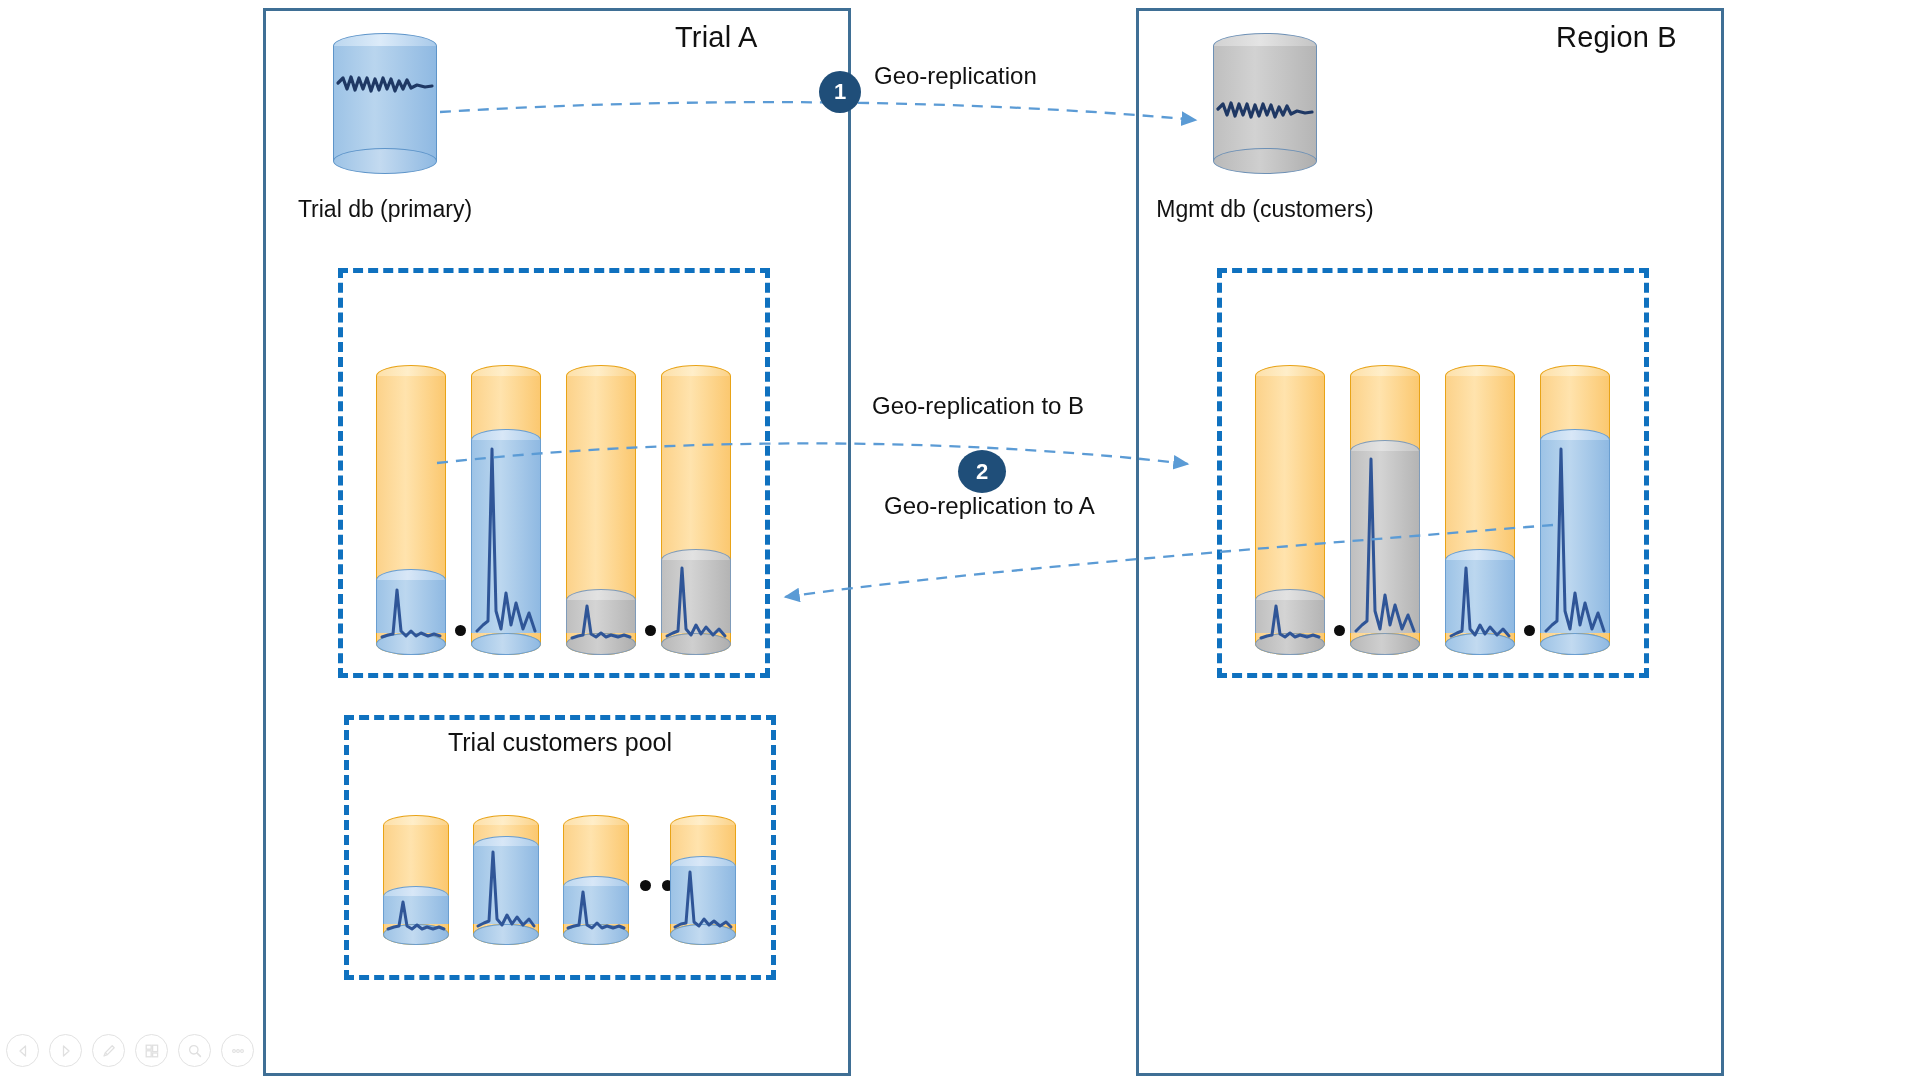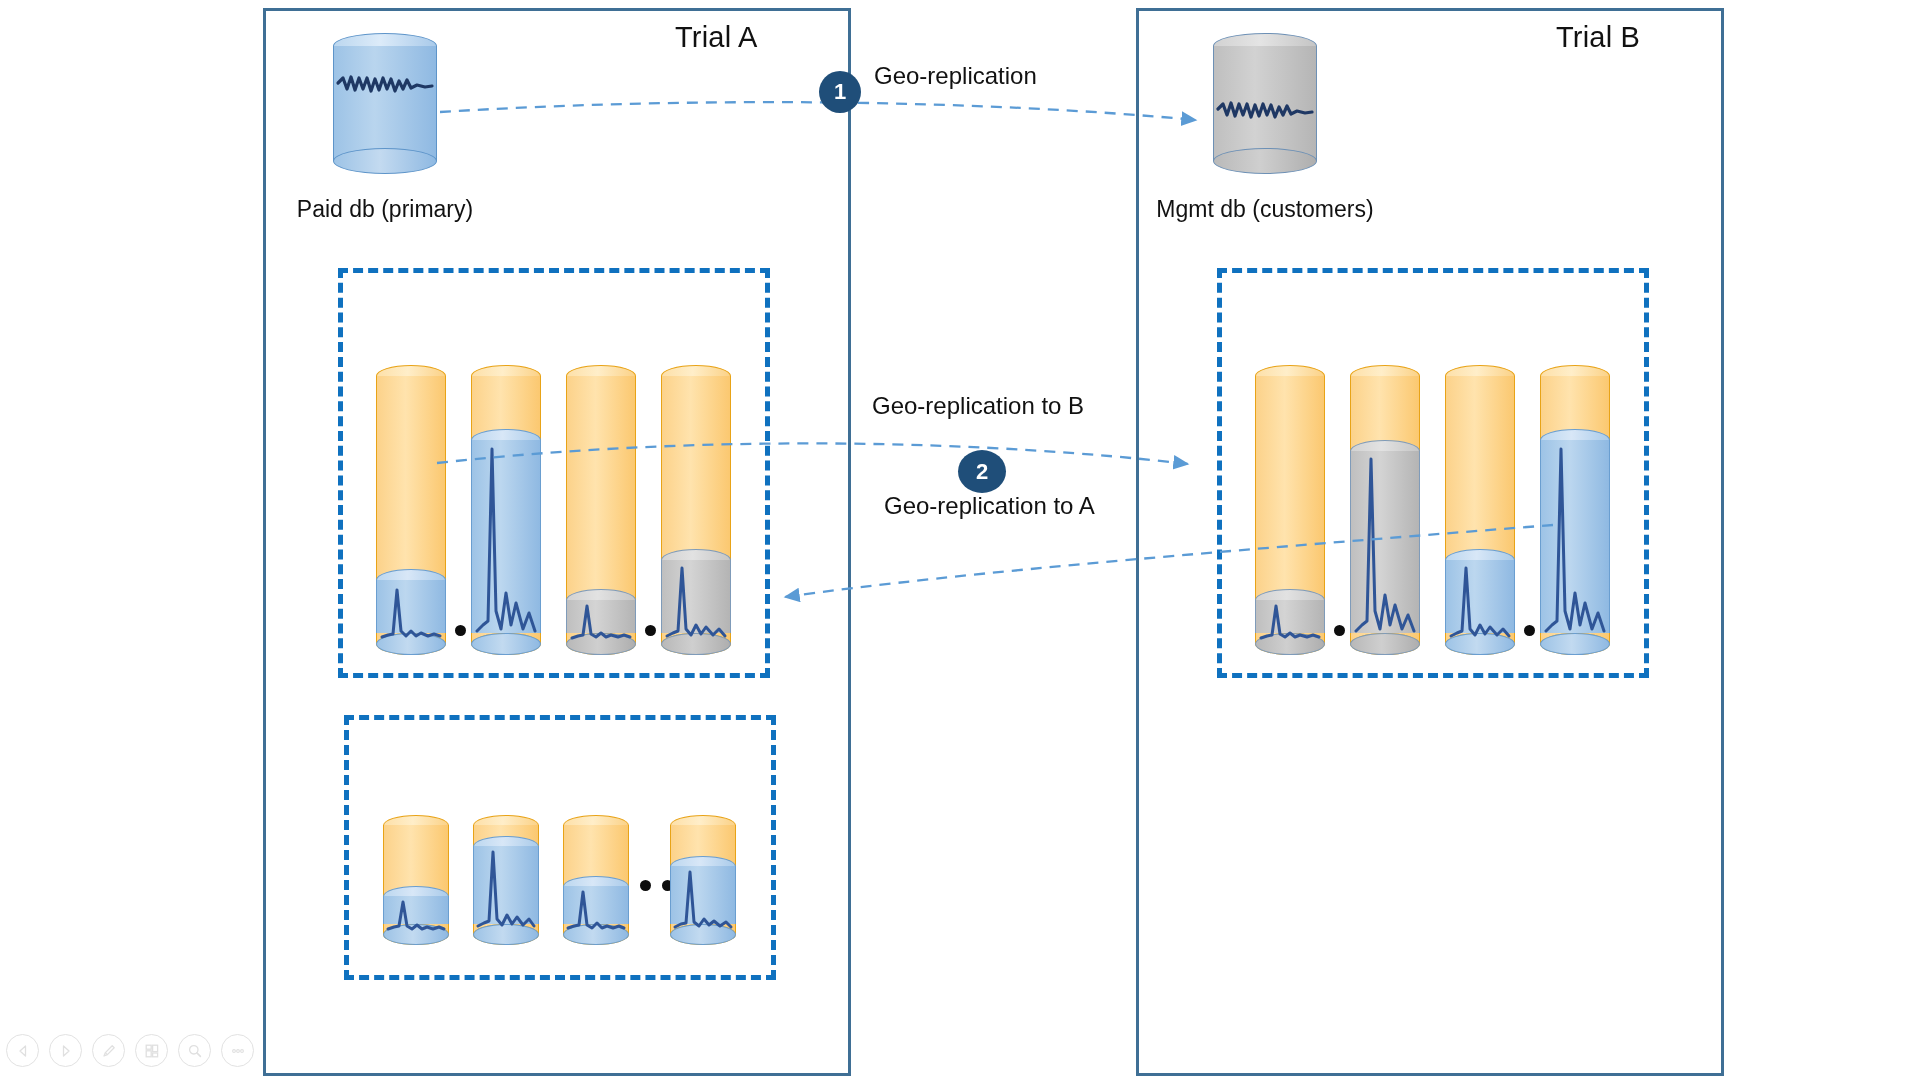--- a/index.html
+++ b/index.html
@@ -156,21 +156,21 @@
   <div class="region-title" style="left:675px;top:21px;">Trial A</div>
 
   <div class="db db-blue" style="left:333px;top:33px;width:104px;height:141px;">
     <div class="ell db-top" style="top:0;height:26px;"></div>
     <div class="db-body" style="top:13px;height:115px;"></div>
     <div class="ell db-bot" style="top:115px;height:26px;"></div>
     <svg class="spark" viewBox="0 0 104 34" preserveAspectRatio="none" style="top:36px;height:34px;bottom:auto;">
       <polyline points="5,14 10,9 14,20 18,8 22,21 26,9 30,20 34,9 38,22 42,10 46,21 50,9 54,20 58,10 62,22 66,12 70,20 74,11 78,19 84,16 92,18 99,17" fill="none" stroke="#1f3864" stroke-width="3.2" stroke-linejoin="round" stroke-linecap="round"></polyline>
     </svg>
   </div>
-  <div class="db-label" style="left:233px;top:196px;width:304px;">Paid db (primary)</div>
+  <div class="db-label" style="left:233px;top:196px;width:304px;">Trial db (primary)</div>
 
   <div class="pool" style="left:338px;top:268px;width:432px;height:410px;"></div>
 
   <div class="cyl fill-blue" style="left:376px;top:365px;width:70px;height:290px;">
     <div class="ell tube-top" style="top:0;height:22px;"></div>
     <div class="tube-body" style="top:11px;height:268px;"></div>
     <div class="ell tube-bot" style="top:268px;height:22px;"></div>
     <div class="ell fill-top" style="top:204px;height:22px;"></div>
     <div class="fill-body" style="top:215px;height:53px;"></div>
     <div class="ell fill-bot" style="top:268px;height:22px;"></div>
@@ -221,20 +221,21 @@
     <div class="ell tube-bot" style="top:268px;height:22px;"></div>
     <div class="ell fill-top" style="top:184px;height:22px;"></div>
     <div class="fill-body" style="top:195px;height:73px;"></div>
     <div class="ell fill-bot" style="top:268px;height:22px;"></div>
     <svg class="spark" viewBox="0 0 70 82" preserveAspectRatio="none" style="height:82px;bottom:12px;">
       <polyline points="6,75 12,72 17,70 21,7 25,68 30,74 35,64 40,73 45,66 52,74 58,68 64,75" fill="none" stroke="#2f5597" stroke-width="3" stroke-linejoin="round" stroke-linecap="round"></polyline>
     </svg>
   </div>
 
   <div class="pool" style="left:344px;top:715px;width:432px;height:265px;"></div>
+  <div class="pool-title" style="left:344px;top:728px;width:432px;">Trial customers pool</div>
 
   <div class="cyl fill-blue" style="left:383px;top:815px;width:66px;height:130px;">
     <div class="ell tube-top" style="top:0;height:21px;"></div>
     <div class="tube-body" style="top:10px;height:109px;"></div>
     <div class="ell tube-bot" style="top:109px;height:21px;"></div>
     <div class="ell fill-top" style="top:71px;height:21px;"></div>
     <div class="fill-body" style="top:81px;height:28px;"></div>
     <div class="ell fill-bot" style="top:109px;height:21px;"></div>
     <svg class="spark" viewBox="0 0 66 38" preserveAspectRatio="none" style="height:38px;bottom:11px;">
       <polyline points="5,33 11,31 16,30 20,6 24,30 29,33 34,29 39,33 44,31 50,33 56,31 61,33" fill="none" stroke="#2f5597" stroke-width="3" stroke-linejoin="round" stroke-linecap="round"></polyline>
@@ -277,21 +278,21 @@
     <div class="ell tube-bot" style="top:109px;height:21px;"></div>
     <div class="ell fill-top" style="top:41px;height:21px;"></div>
     <div class="fill-body" style="top:51px;height:58px;"></div>
     <div class="ell fill-bot" style="top:109px;height:21px;"></div>
     <svg class="spark" viewBox="0 0 66 68" preserveAspectRatio="none" style="height:68px;bottom:11px;">
       <polyline points="5,61 11,58 16,57 20,6 24,56 29,60 34,53 39,59 44,55 50,60 56,56 61,61" fill="none" stroke="#2f5597" stroke-width="3" stroke-linejoin="round" stroke-linecap="round"></polyline>
     </svg>
   </div>
 
   <div class="region" style="left:1136px;top:8px;width:588px;height:1068px;"></div>
-  <div class="region-title" style="left:1556px;top:21px;">Trial B</div>
+  <div class="region-title" style="left:1556px;top:21px;">Region B</div>
 
   <div class="db db-gray" style="left:1213px;top:33px;width:104px;height:141px;">
     <div class="ell db-top" style="top:0;height:26px;"></div>
     <div class="db-body" style="top:13px;height:115px;"></div>
     <div class="ell db-bot" style="top:115px;height:26px;"></div>
     <svg class="spark" viewBox="0 0 104 34" preserveAspectRatio="none" style="top:62px;height:34px;bottom:auto;">
       <polyline points="5,14 10,9 14,20 18,8 22,21 26,9 30,20 34,9 38,22 42,10 46,21 50,9 54,20 58,10 62,22 66,12 70,20 74,11 78,19 84,16 92,18 99,17" fill="none" stroke="#1f3864" stroke-width="3.2" stroke-linejoin="round" stroke-linecap="round"></polyline>
     </svg>
   </div>
   <div class="db-label" style="left:1113px;top:196px;width:304px;">Mgmt db (customers)</div>

